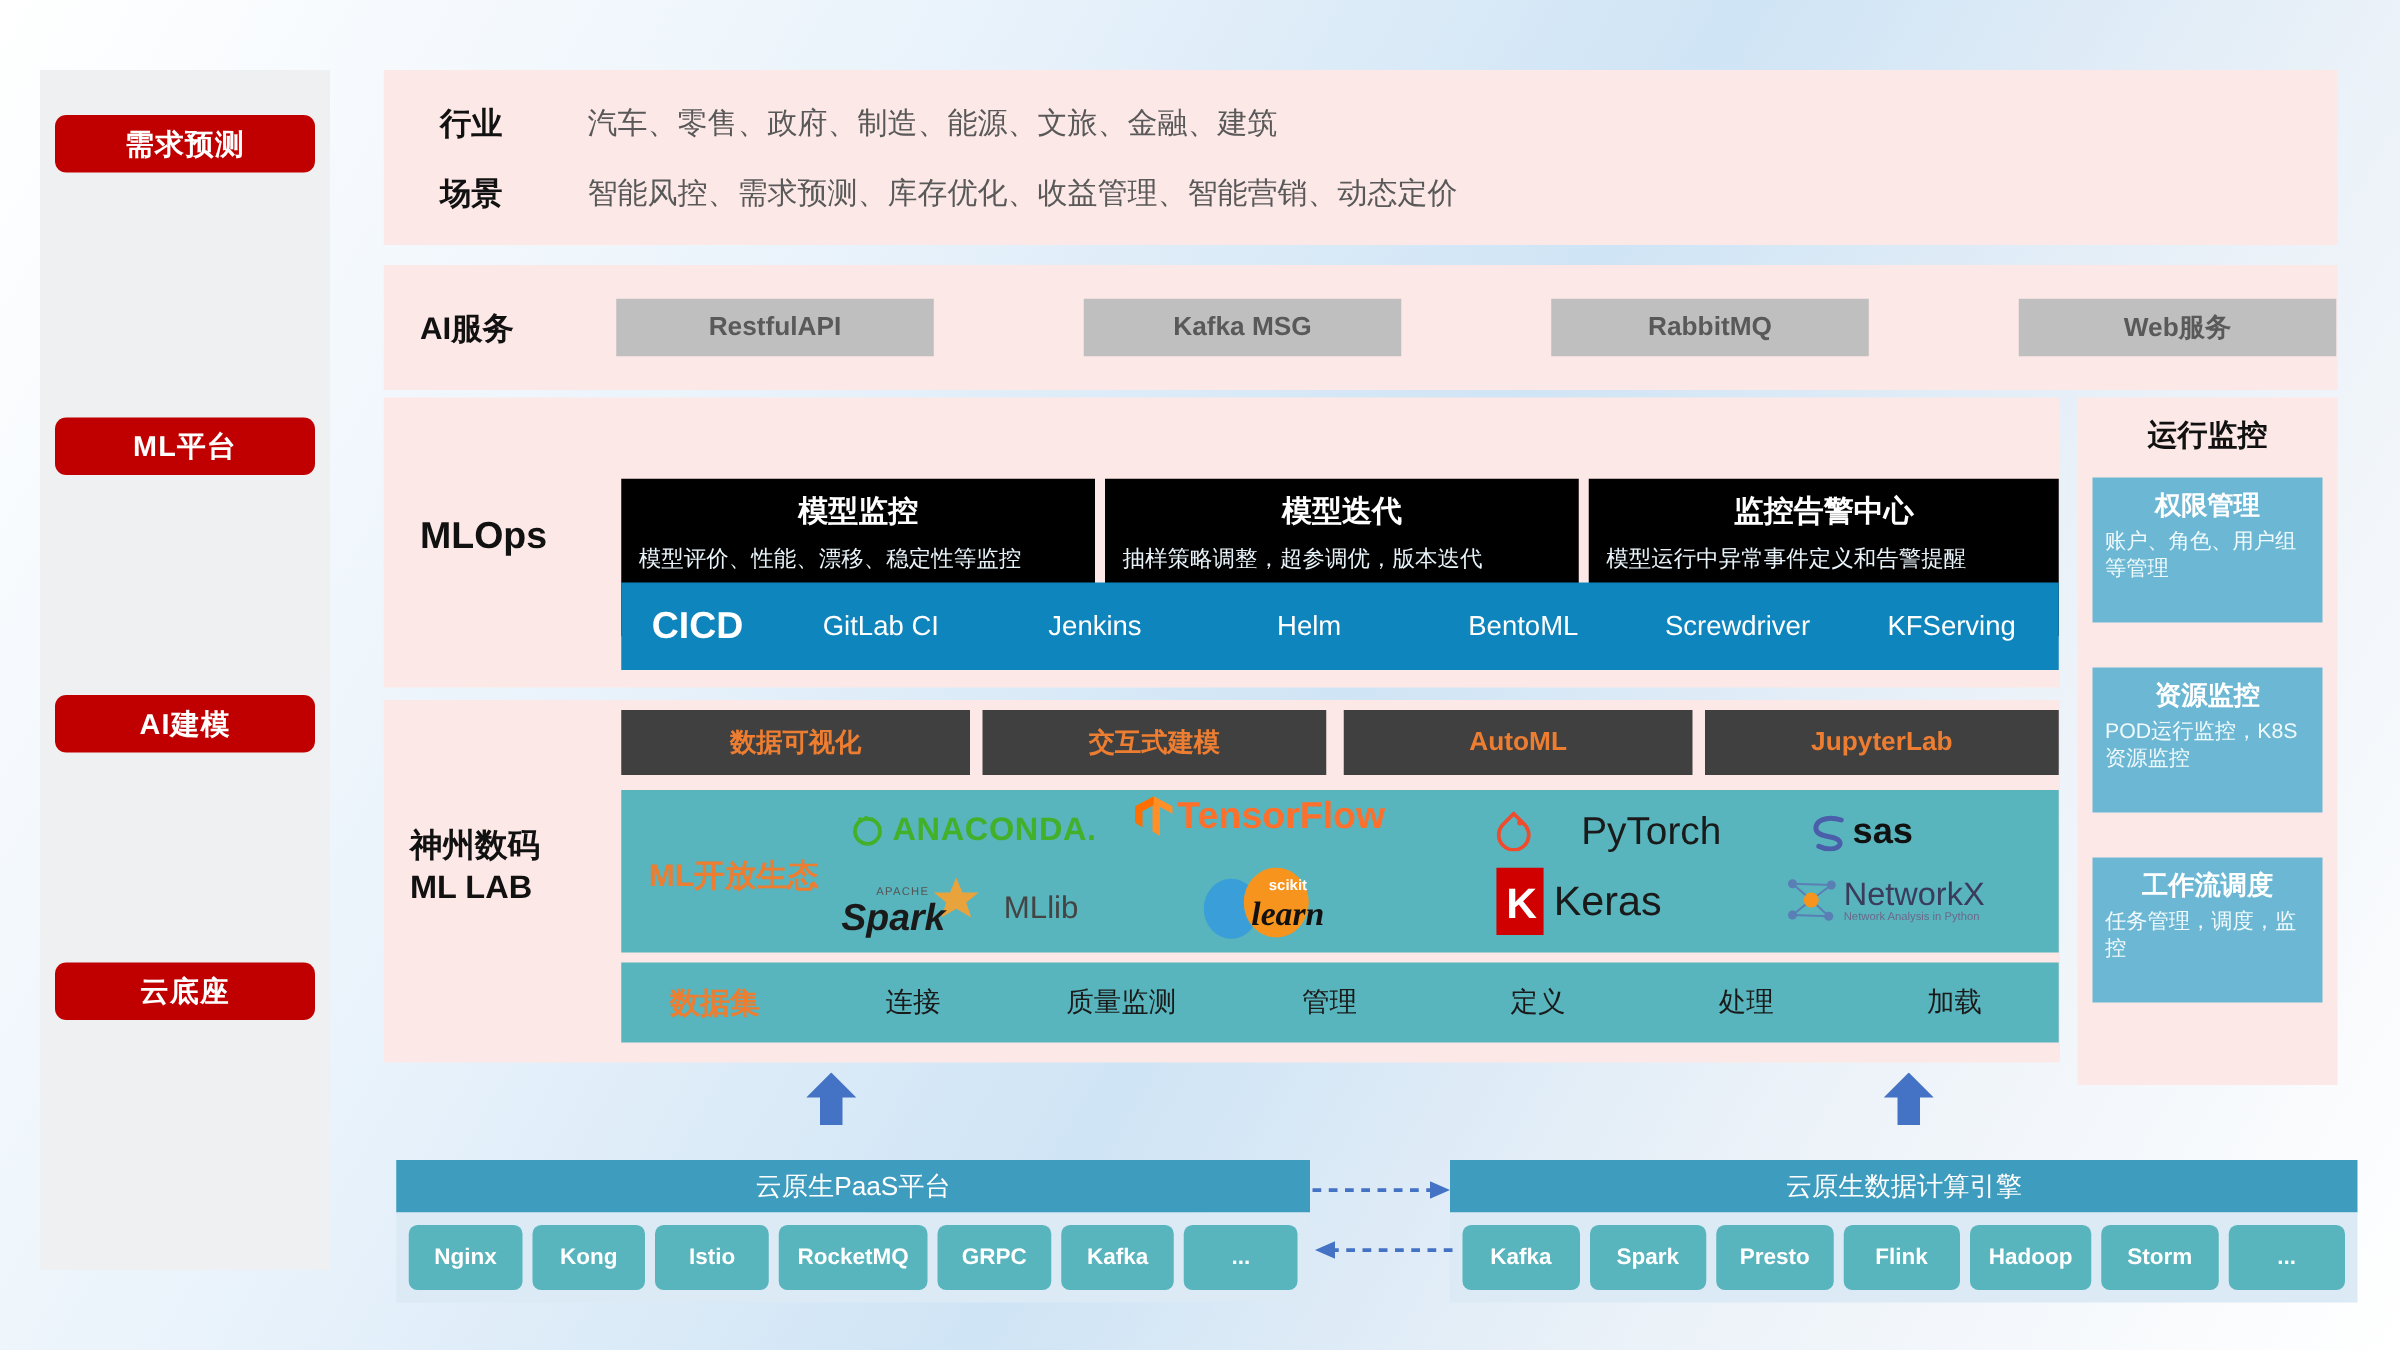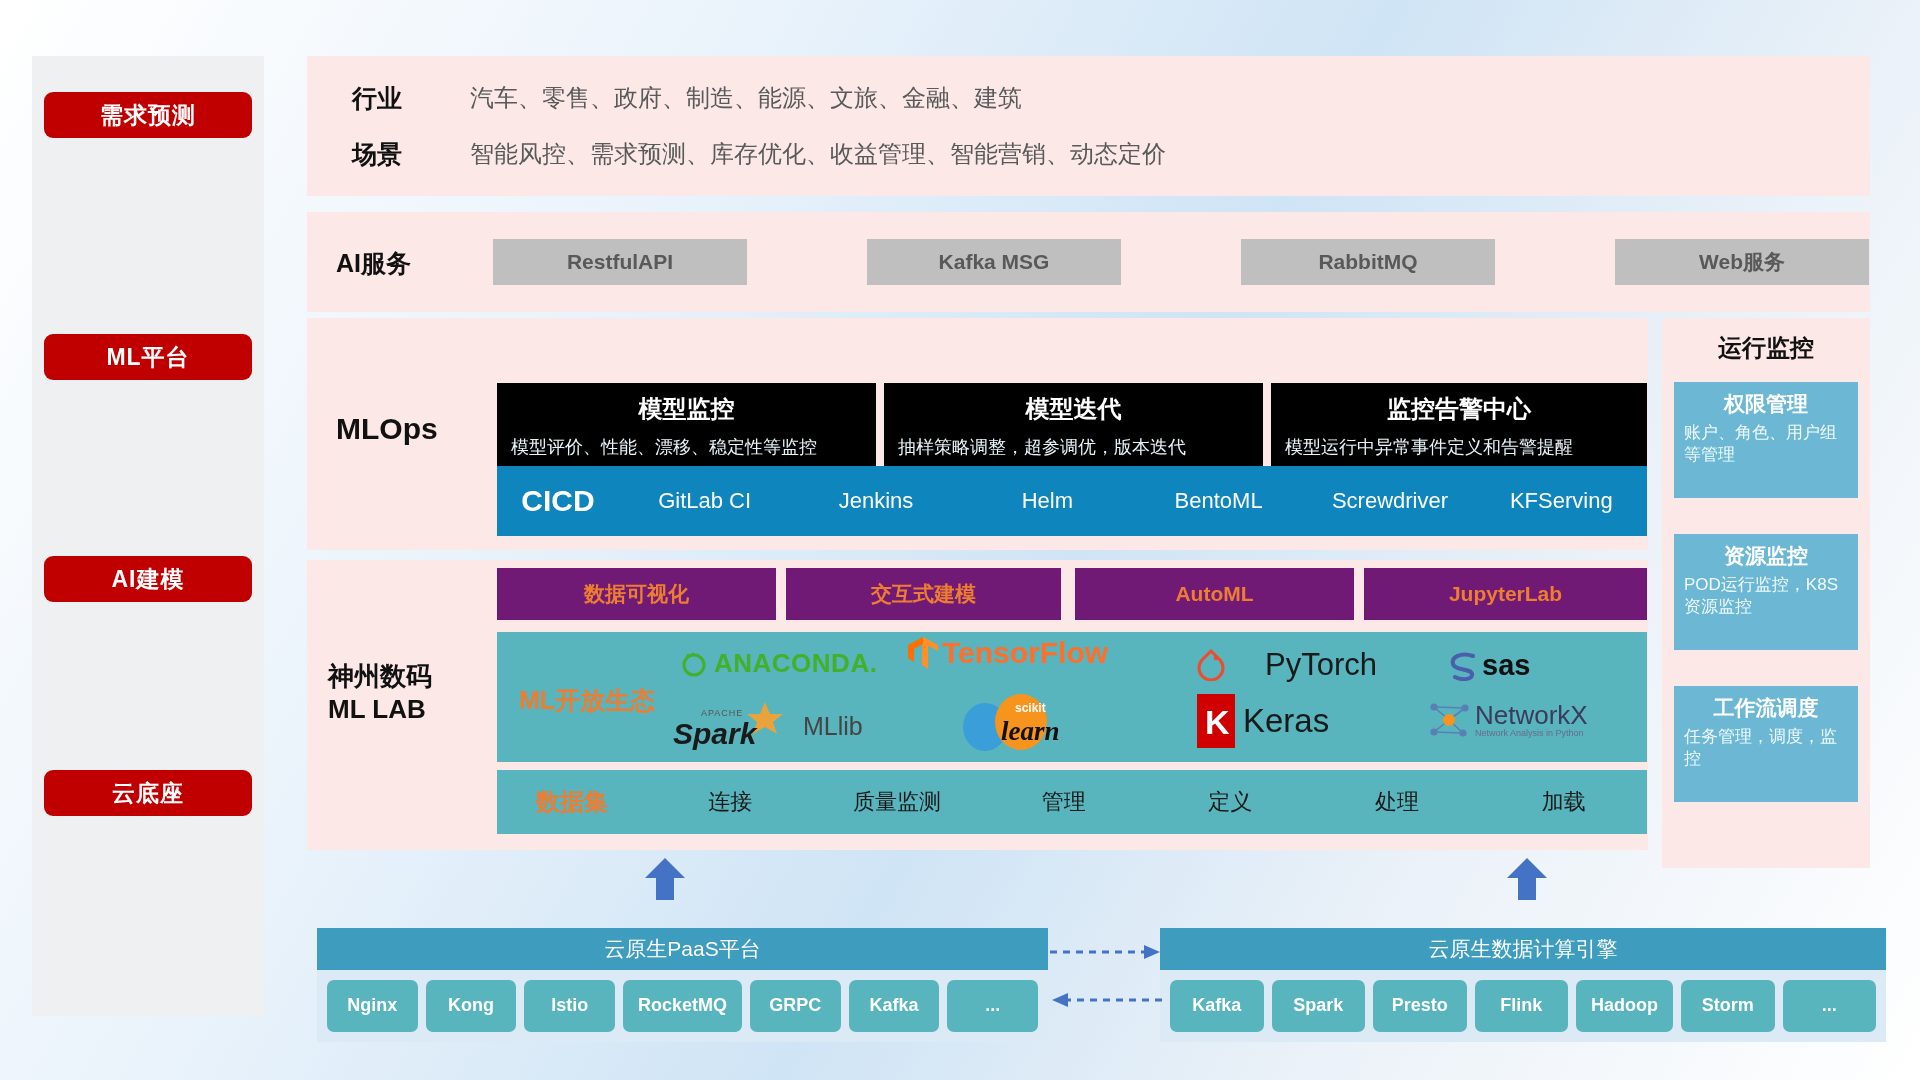--- a/index.html
+++ b/index.html
@@ -75,21 +75,21 @@
     font-size: 30px; font-weight: bold; flex: none;
   }
   .cicd-item {
     flex: 1; text-align: center; font-size: 22px;
     line-height: 1.05; padding: 0 4px; color: #fff;
   }
 
   
   .lab-tool {
     position: absolute; top: 568px; height: 52px;
-    background: #701a75; color: #ed7d31;
+    background: #404040; color: #ed7d31;
     display: flex; align-items: center; justify-content: center;
     font-size: 21px; font-weight: bold;
   }
   .eco-box {
     position: absolute; left: 497px; top: 632px;
     width: 1150px; height: 130px;
     background: #58b4bd;
   }
   .eco-label {
     position: absolute; left: 22px; top: 52px;

